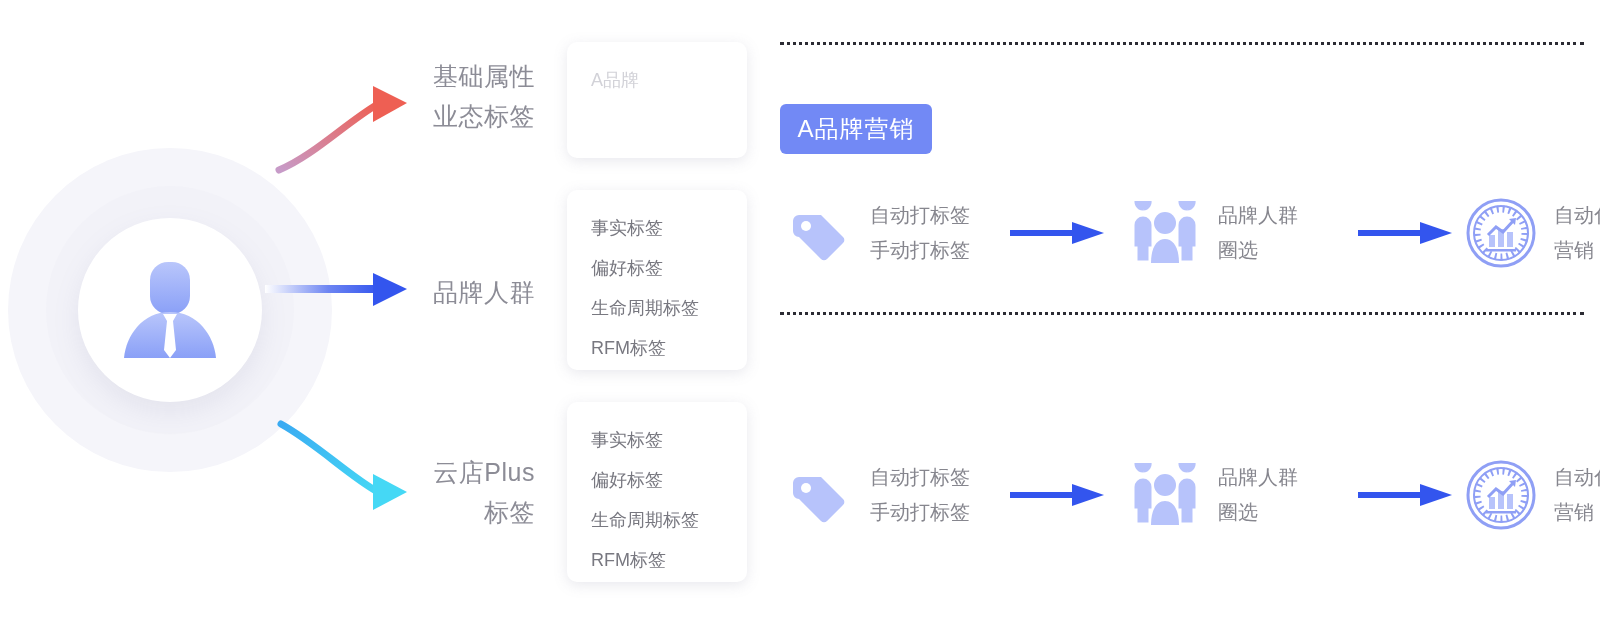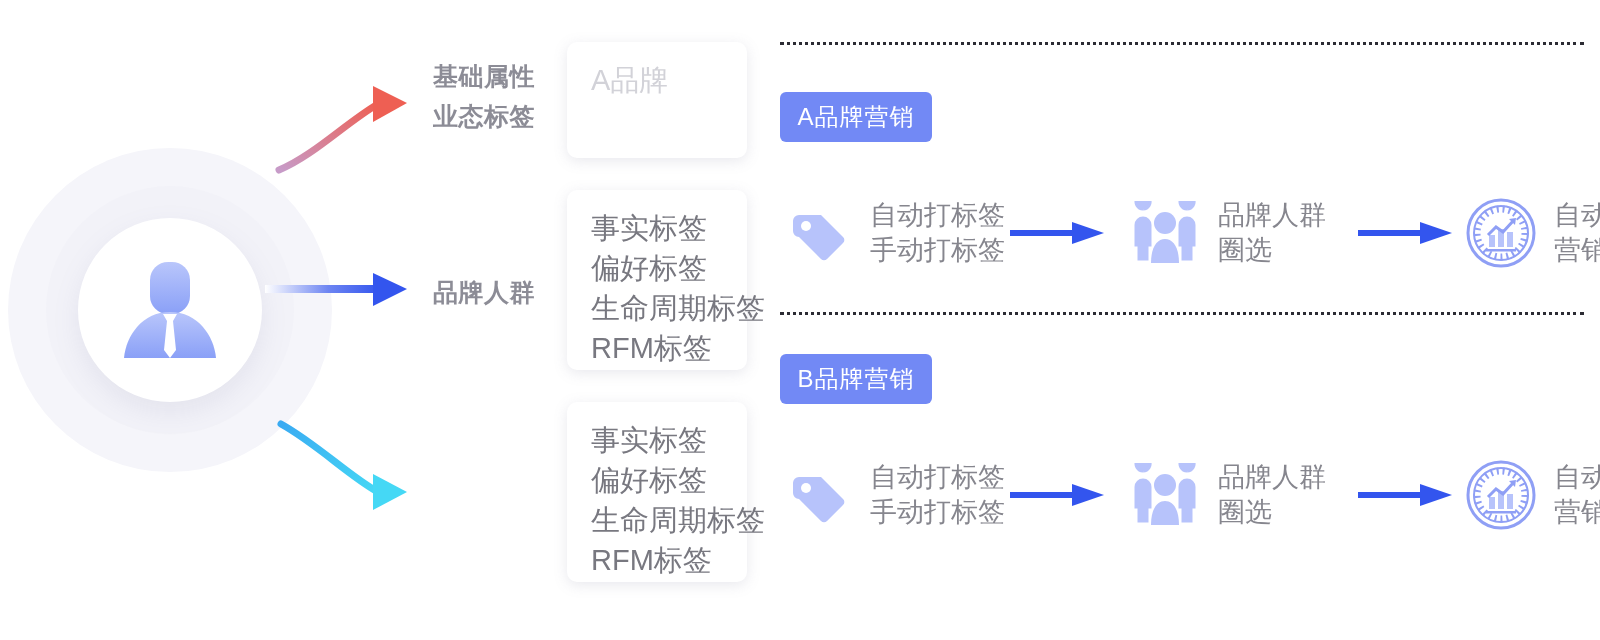--- a/index.html
+++ b/index.html
@@ -65,42 +65,41 @@
 
   
   .branch-label {
     position: absolute;
     color: #8c8c96;
     font-size: 25px;
     line-height: 40px;
     text-align: right;
     letter-spacing: 0.5px;
     white-space: pre-line;
-    font-weight: bold;
   }
   #branch-label-0 { left: 380px; top: 56px;  width: 155px; }
   #branch-label-1 { left: 380px; top: 272px; width: 155px; }
   #branch-label-2 { left: 380px; top: 452px; width: 155px; }
 
   
   .tag-card {
     position: absolute;
     background: #ffffff;
     border-radius: 10px;
     box-shadow: 0 3px 14px rgba(120,120,150,0.17);
     box-sizing: border-box;
     padding: 18px 24px;
   }
   #tag-card-0 { left: 567px; top: 42px;  width: 180px; height: 116px; }
   #tag-card-1 { left: 567px; top: 190px; width: 180px; height: 180px; }
   #tag-card-2 { left: 567px; top: 402px; width: 180px; height: 180px; }
 
   .tag-card-item {
     color: #787880;
-    font-size: 29px;
+    font-size: 18px;
     line-height: 40px;
     white-space: nowrap;
   }
   .tag-card-item.muted { color: #d2d2d8; }
 
   
   .dotted-rule {
     position: absolute;
     left: 780px;
     width: 804px;
@@ -116,21 +115,21 @@
     background: #7289f5;
     border-radius: 6px;
     color: #ffffff;
     font-size: 24px;
     letter-spacing: 1px;
     display: flex;
     align-items: center;
     justify-content: center;
     box-sizing: border-box;
   }
-  #brand-badge-0 { left: 780px; top: 92px;  width: 152px; height: 50px; }
+  #brand-badge-0 { left: 780px; top: 104px;  width: 152px; height: 50px; }
   #brand-badge-1 { left: 780px; top: 354px; width: 152px; height: 50px; }
 
   
   .pipeline-row {
     position: absolute;
     left: 780px;
     width: 810px;
     height: 90px;
     display: flex;
     align-items: center;
@@ -142,21 +141,21 @@
     flex: 0 0 auto;
     width: 74px;
     height: 74px;
     display: flex;
     align-items: center;
     justify-content: center;
   }
   .pipe-text {
     flex: 0 0 auto;
     color: #86868e;
-    font-size: 27px;
+    font-size: 20px;
     line-height: 35px;
     white-space: pre-line;
     margin-left: 16px;
     width: 140px;
   }
   .pipe-arrow {
     flex: 0 0 auto;
     width: 96px;
     height: 26px;
     display: flex;
@@ -216,20 +215,22 @@
 
     <g>
       <path d="M26 364 C62 384 94 416 123 432" stroke="url(#gBot)" stroke-width="7" fill="none" stroke-linecap="round"></path>
       <path d="M118 414 L152 432 L118 450 Z" fill="#45d8f5"></path>
     </g>
   </svg>
 
   <div class="branch-label" id="branch-label-0">基础属性
 业态标签</div>
   <div class="branch-label" id="branch-label-1">品牌人群</div>
+  <div class="branch-label" id="branch-label-2">云店Plus
+标签</div>
 
   <div class="tag-card" id="tag-card-0">
     <div class="tag-card-item muted">A品牌</div>
   </div>
 
   <div class="tag-card" id="tag-card-1">
     <div class="tag-card-item">事实标签</div>
     <div class="tag-card-item">偏好标签</div>
     <div class="tag-card-item">生命周期标签</div>
     <div class="tag-card-item">RFM标签</div>
@@ -239,21 +240,20 @@
     <div class="tag-card-item">事实标签</div>
     <div class="tag-card-item">偏好标签</div>
     <div class="tag-card-item">生命周期标签</div>
     <div class="tag-card-item">RFM标签</div>
   </div>
 
   <div class="dotted-rule" id="dotted-rule-0"></div>
   <div class="dotted-rule" id="dotted-rule-1"></div>
 
   <div class="brand-badge" id="brand-badge-0">A品牌营销</div>
-  <div class="brand-badge" id="brand-badge-1">B品牌营销</div>
 
   <div class="pipeline-row" id="pipeline-row-0">
 
     <div class="pipe-icon">
       <svg viewBox="0 0 64 64" width="64" height="64">
         <path d="M8 20 A6 6 0 0 1 14 14 L36 14 L58 36 A4 4 0 0 1 58 42 L42 58 A4 4 0 0 1 36 58 L14 36 A6 6 0 0 1 8 30 Z" fill="#b7c3fb"></path>
         <circle cx="21" cy="25" r="5" fill="#ffffff"></circle>
       </svg>
     </div>
     <div class="pipe-text">自动打标签

